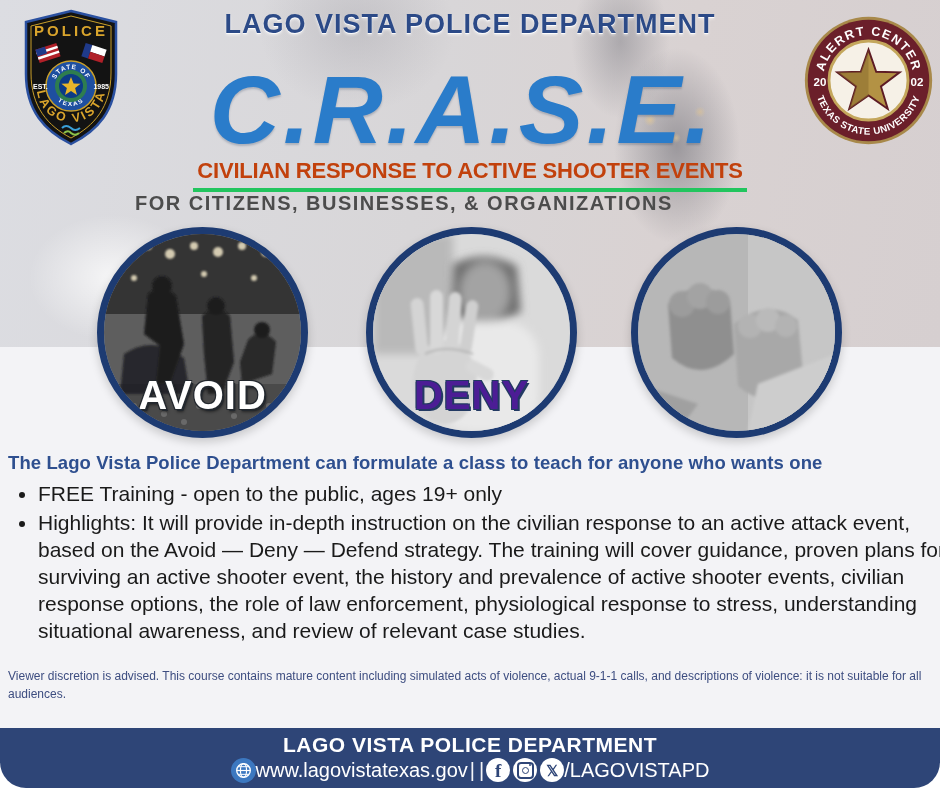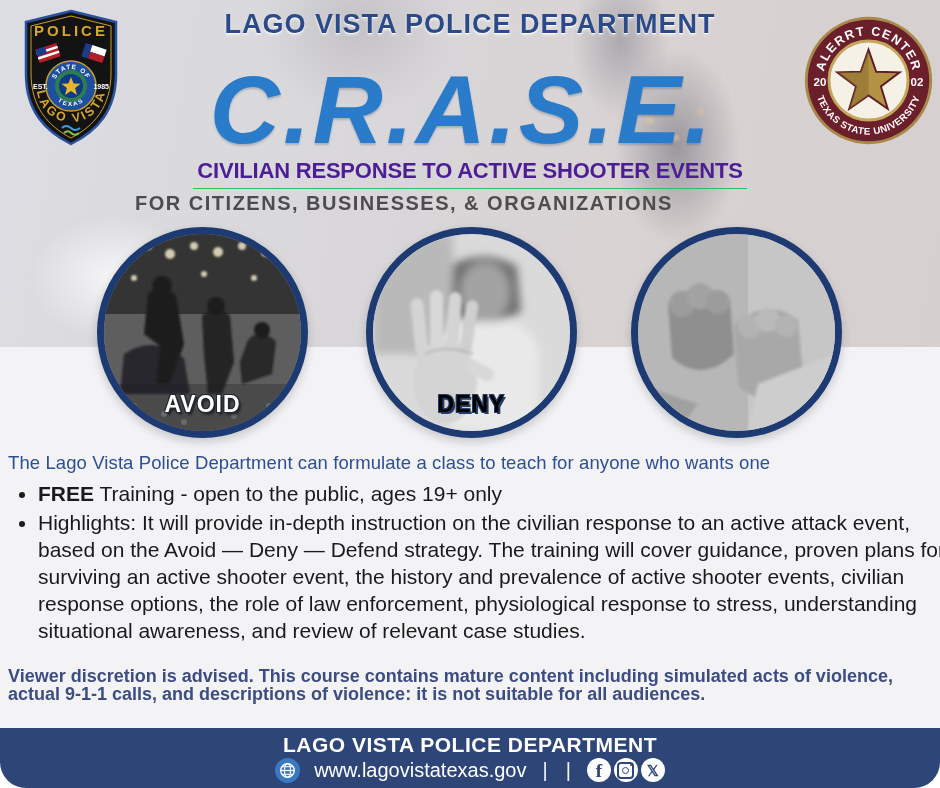--- a/index.html
+++ b/index.html
@@ -31,68 +31,68 @@
     text-shadow:0 1px 0 rgba(255,255,255,.85),0 2px 3px rgba(255,255,255,.6);
   }
   .crase{
     position:absolute;left:0;top:60px;width:924px;text-align:center;
     font-size:97px;line-height:100px;font-weight:800;letter-spacing:3px;color:#2a7cca;
     text-shadow:0 2px 2px rgba(40,60,90,.25);
     font-style:italic;
   }
   .subtitle-row{position:absolute;left:0;top:158px;width:940px;text-align:center;}
   .subtitle{
-    display:inline-block;font-size:22px;font-weight:700;letter-spacing:-0.2px;color:#4c1d95;
-    padding:0 4px 4px 4px;border-bottom:1px solid #22c55e;
+    display:inline-block;font-size:22px;font-weight:700;letter-spacing:-0.2px;color:#c2410c;
+    padding:0 4px 4px 4px;border-bottom:4px solid #22c55e;
   }
   .audience{
     position:absolute;left:0;top:192px;width:808px;text-align:center;
     font-size:20px;font-weight:600;letter-spacing:1.5px;color:#4c4c4c;
   }
 
   
   .circle{
     position:absolute;top:227px;width:197px;height:197px;border-radius:50%;
     border:7px solid #1d3b72;overflow:hidden;z-index:5;
     box-shadow:inset 0 0 0 2px rgba(100,150,225,.65), 0 4px 10px rgba(0,0,0,.18);
     background:#9a9a9a;
   }
   .circle svg{position:absolute;left:0;top:0;}
   .c1{left:97px;}  .c2{left:366px;}  .c3{left:631px;}
   .circle-label{
     position:absolute;left:0;bottom:13px;width:100%;text-align:center;
-    font-size:23px;font-weight:800;letter-spacing:1px;z-index:6;
+    font-size:40px;font-weight:800;letter-spacing:1px;z-index:6;
   }
   .lbl-avoid{color:#ffffff;text-shadow:2px 2px 0 #23282e,-1px -1px 0 #23282e,1px -1px 0 #23282e,-1px 1px 0 #23282e,2px 3px 3px rgba(0,0,0,.5);}
-  .lbl-deny{color:#000000;text-shadow:2px 2px 0 #233a63,-1px -1px 0 #233a63,1px -1px 0 #233a63,-1px 1px 0 #233a63;}
+  .lbl-deny{color:#4c1d95;text-shadow:2px 2px 0 #233a63,-1px -1px 0 #233a63,1px -1px 0 #233a63,-1px 1px 0 #233a63;}
   .lbl-defend{color:#79c143;text-shadow:2px 2px 0 #4a4f46,-1px -1px 0 #4a4f46,1px -1px 0 #4a4f46,-1px 1px 0 #4a4f46;}
 
   
   .details-heading{
     position:absolute;left:8px;top:452px;width:926px;
-    font-size:18.5px;font-weight:400;color:#2e4f8f;letter-spacing:0.1px;
+    font-size:18.5px;font-weight:700;color:#2e4f8f;letter-spacing:0.1px;
   }
   .bullets{
     position:absolute;left:10px;top:480px;width:916px;margin:0;padding:0 0 0 28px;
     font-size:21px;line-height:27px;color:#1a1a1a;
   }
   .bullets li{margin:0 0 2px 0;}
-  .bullets .b{font-weight:700;}
+  .bullets .b{font-weight:400;}
   .disclaimer{
     position:absolute;left:8px;top:667px;width:924px;
-    font-size:18px;line-height:18px;font-weight:700;color:#3d4d80;
+    font-size:12px;line-height:18px;font-weight:400;color:#3d4d80;
   }
 
   
   .footer{
     position:absolute;left:0;top:728px;width:940px;height:60px;background:#2e4577;
     border-radius:0 0 26px 26px;display:flex;flex-direction:column;align-items:center;justify-content:center;
   }
   .footer-title{font-size:21px;font-weight:800;letter-spacing:.5px;color:#ffffff;line-height:24px;}
-  .footer-row{display:flex;align-items:center;gap:14px;color:#ffffff;font-size:20px;line-height:26px;}
+  .footer-row{display:flex;align-items:center;gap:0;color:#ffffff;font-size:20px;line-height:26px;}
   .sep{font-weight:400;opacity:.95;padding:0 2px;}
   .globe{width:25px;height:25px;border-radius:50%;background:#3c78c0;display:flex;align-items:center;justify-content:center;}
   .soc{width:24px;height:24px;border-radius:50%;background:#ffffff;color:#2e4577;display:flex;align-items:center;justify-content:center;font-weight:800;}
   .soc-f{font-family:"Liberation Serif",serif;font-size:19px;line-height:1;}
   .soc-x{font-size:15px;line-height:1;}
   .ig-box{width:13px;height:13px;border:2px solid #2e4577;border-radius:4px;position:relative;}
   .ig-box::after{content:"";position:absolute;left:3px;top:3px;width:7px;height:7px;border:1.6px solid #2e4577;border-radius:50%;box-sizing:border-box;}
   .ig-box::before{content:"";position:absolute;right:0.5px;top:0.5px;width:2px;height:2px;background:#2e4577;border-radius:50%;}
   .socials{display:flex;align-items:center;gap:3px;}
 </style>
@@ -298,16 +298,17 @@
       <span class="sep">|</span>
       <span class="socials">
         <span class="soc">
             <span class="soc-f">f</span>
           </span>
         <span class="soc">
             <span class="ig-box"></span>
           </span>
         <span class="soc soc-x">𝕏</span>
       </span>
+      <span>/LAGOVISTAPD</span>
     </div>
   </div>
 
 </div>
 
 </body></html>

